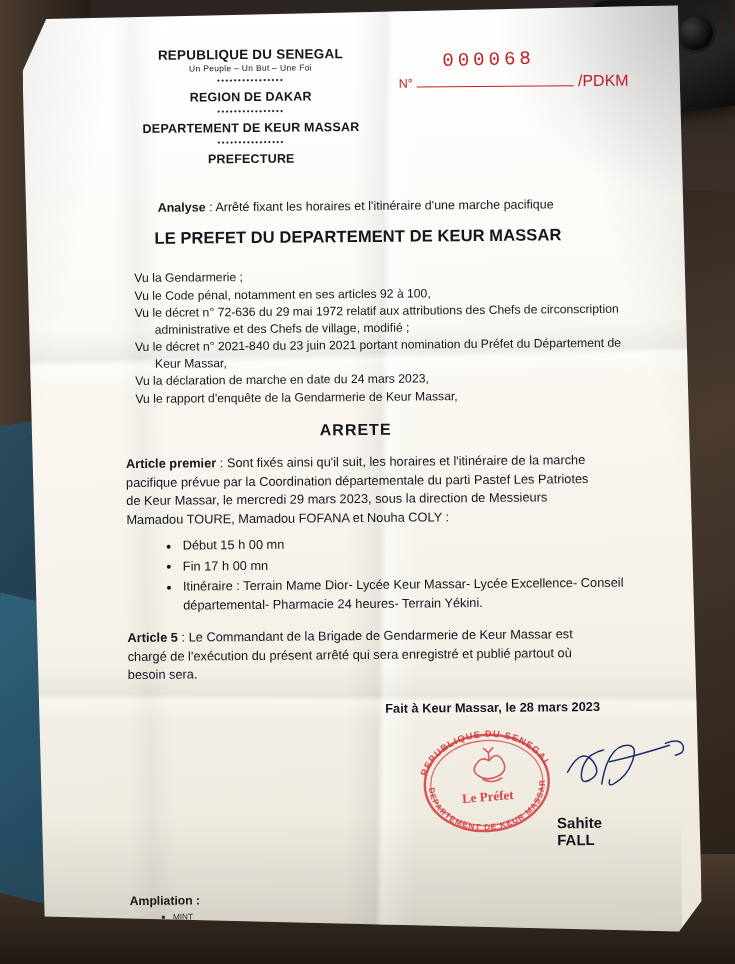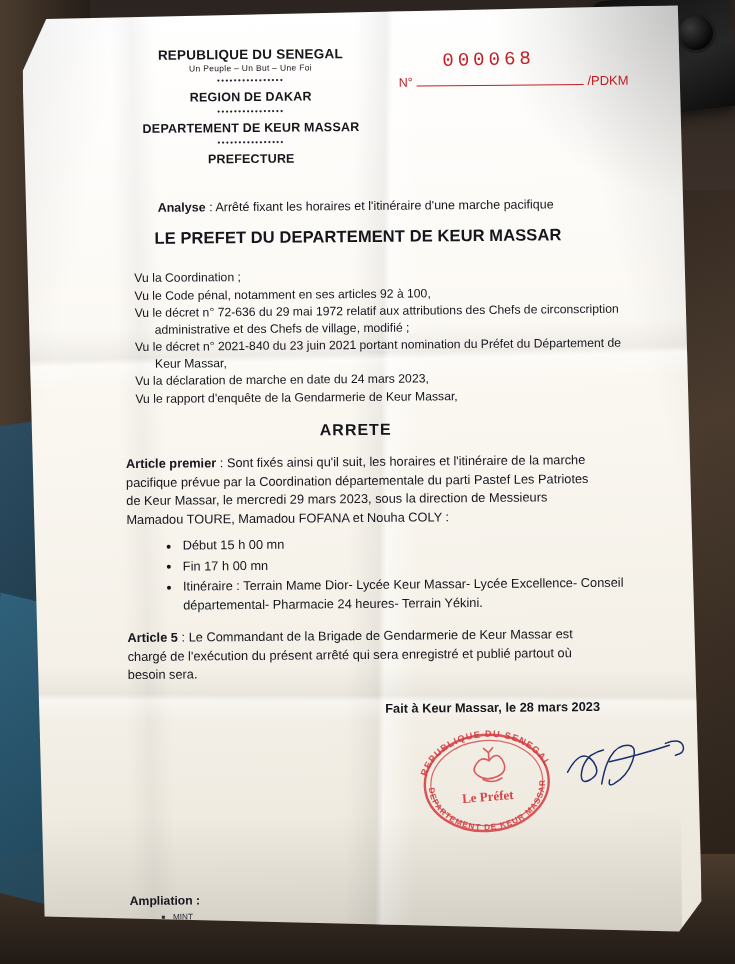--- a/index.html
+++ b/index.html
@@ -173,21 +173,21 @@
     align-items: baseline;
     gap: 4px;
     margin-top: 2px;
   }
   .numlabel { font-size: 12.5px; }
   .numrule {
     flex: 1;
     border-bottom: 1.4px solid #c02026;
     height: 12px;
   }
-  .numsuffix { font-size: 13px; }
+  .numsuffix { font-size: 16px; }
 
   
   .analyse {
     margin: 34px 0 0 56px;
     font-size: 12.5px;
   }
   .analyse b { }
 
   .maintitle {
     margin: 14px 0 0 0;
@@ -359,21 +359,21 @@
 
       <div class="analyse">
         <b>Analyse</b><span> : </span><span>Arrêté fixant les horaires et l'itinéraire d'une marche pacifique</span>
       </div>
 
       <div class="maintitle">LE PREFET DU DEPARTEMENT DE KEUR MASSAR</div>
 
       <div class="vus">
         <div class="vu-line">
           <b>Vu</b>
-          <span>la Coordination ;</span>
+          <span>la Gendarmerie ;</span>
         </div>
         <div class="vu-line">
           <b>Vu</b>
           <span>le Code pénal, notamment en ses articles 92 à 100,</span>
         </div>
         <div class="vu-line">
           <b>Vu</b>
           <span>le décret n° 72-636 du 29 mai 1972 relatif aux attributions des Chefs de circonscription</span>
           <div class="vu-cont">administrative et des Chefs de village, modifié ;</div>
         </div>
@@ -439,20 +439,21 @@
           <svg width="130" height="72" viewBox="0 0 130 72" aria-hidden="true">
             <g fill="none" stroke="#1b2f6b" stroke-width="1.5" stroke-linecap="round">
               <path d="M6 40 q14 -26 26 -10 q8 12 -4 18 q-10 5 -8 -8 q3 -18 22 -22"></path>
               <path d="M40 52 q6 -34 22 -38 q14 -3 10 12 q-5 18 -20 26 q-6 3 -4 -4"></path>
               <path d="M48 30 q28 -6 60 -16"></path>
               <path d="M104 12 q16 -6 18 4 q1 6 -8 8"></path>
             </g>
           </svg>
         </div>
 
+        <div class="signame">Sahite FALL</div>
       </div>
 
       <div class="ampl">Ampliation :</div>
       <ul class="ampl-list">
         <li>MINT</li>
         <li>GRD</li>
         <li>SP Jaxaay et Malika</li>
         <li>Mairies KMS et KMN</li>
 
       </ul>

